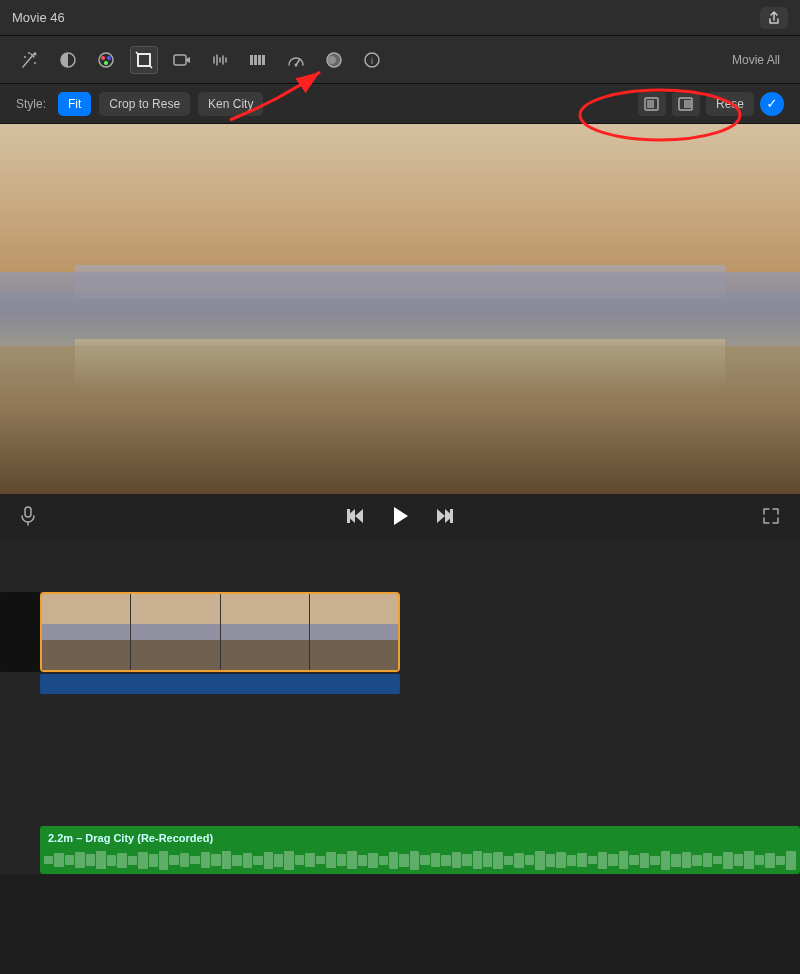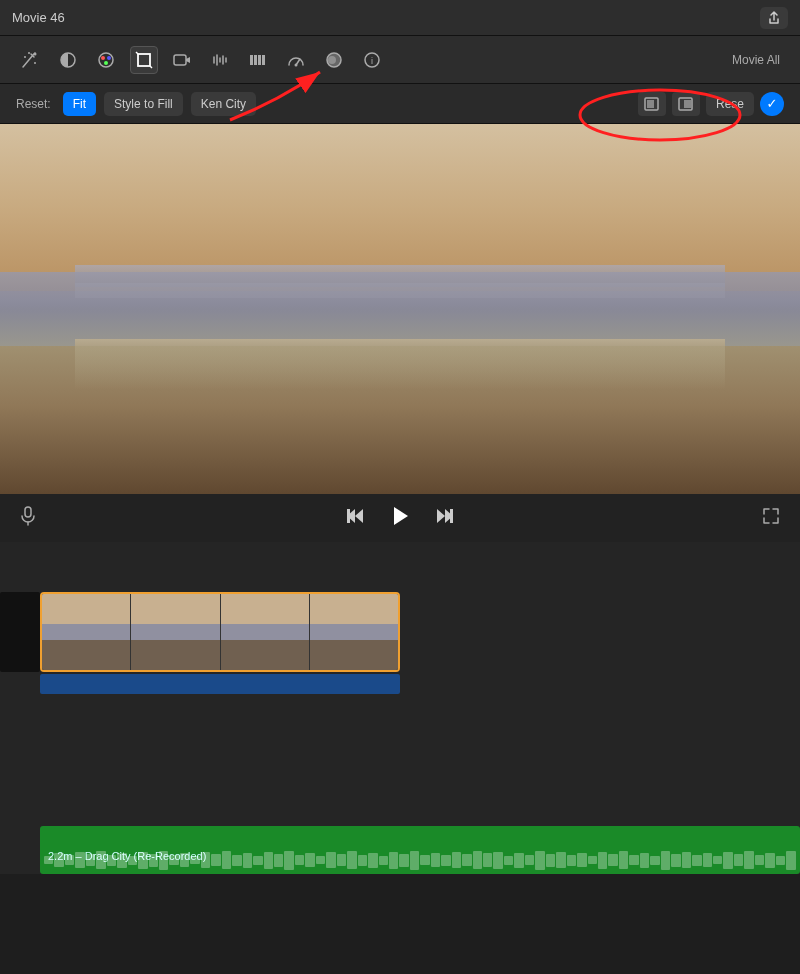--- a/index.html
+++ b/index.html
@@ -321,24 +321,24 @@
     .audio-track-video {
       width: 360px;
       height: 20px;
       background: #1a4a8a;
       border-radius: 2px;
       margin-top: 2px;
     }
     .music-track-label {
       color: #cff;
       font-size: 11px;
-      font-weight: 400;
+      font-weight: 700;
       position: absolute;
       left: 8px;
-      top: 24px;
+      top: 6px;
       white-space: nowrap;
     }
     .waveform {
       position: absolute;
       bottom: 4px;
       left: 0;
       right: 0;
       height: 20px;
       display: flex;
       align-items: center;
@@ -454,23 +454,23 @@
     <div class="toolbar-icon">
       <svg width="18" height="18" viewBox="0 0 18 18" fill="none">
         <circle cx="9" cy="9" r="7" stroke="#aaa" stroke-width="1.5"></circle>
         <text x="9" y="13" text-anchor="middle" font-size="9" fill="#aaa" font-family="sans-serif">i</text>
       </svg>
     </div>
     <span class="style-label" style="margin-left: auto;">Movie All</span>
   </div>
 
   <div class="style-bar">
-    <span class="style-label">Reset:</span>
+    <span class="style-label">Style:</span>
     <button class="style-btn active">Fit</button>
-    <button class="style-btn">Style to Fill</button>
+    <button class="style-btn">Crop to Rese</button>
     <button class="style-btn">Ken City</button>
 
     <div class="style-bar-right">
       <div class="icon-square-btn">
         <svg width="16" height="14" viewBox="0 0 16 14" fill="none">
           <rect x="1" y="1" width="13" height="12" rx="1" stroke="#aaa" stroke-width="1.5"></rect>
           <rect x="3" y="3" width="7" height="8" fill="#888"></rect>
         </svg>
       </div>
       <div class="icon-square-btn">

